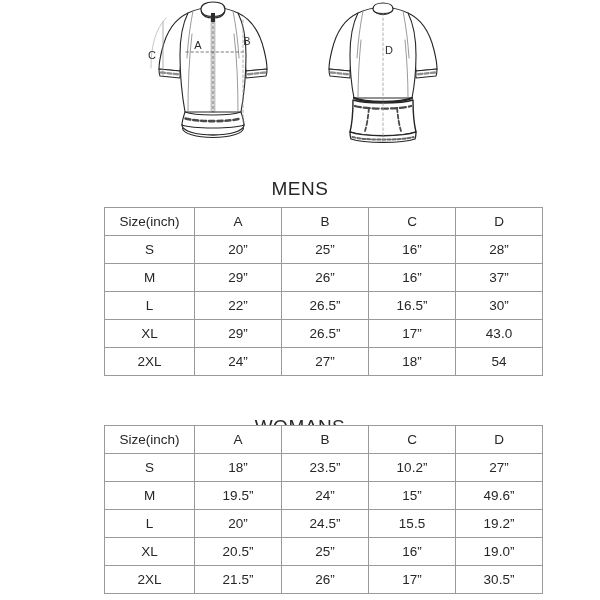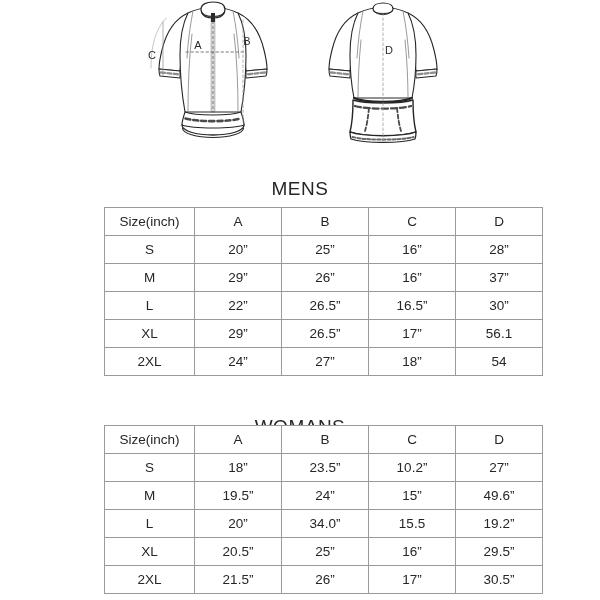--- a/index.html
+++ b/index.html
@@ -227,21 +227,21 @@
       <td>22”</td>
       <td>26.5”</td>
       <td>16.5”</td>
       <td>30”</td>
     </tr>
     <tr>
       <td>XL</td>
       <td>29”</td>
       <td>26.5”</td>
       <td>17”</td>
-      <td>56.1</td>
+      <td>43.0</td>
     </tr>
     <tr>
       <td>2XL</td>
       <td>24”</td>
       <td>27”</td>
       <td>18”</td>
       <td>54</td>
     </tr>
   </tbody>
 </table>
@@ -274,30 +274,30 @@
     <tr>
       <td>M</td>
       <td>19.5”</td>
       <td>24”</td>
       <td>15”</td>
       <td>49.6”</td>
     </tr>
     <tr>
       <td>L</td>
       <td>20”</td>
-      <td>34.0”</td>
+      <td>24.5”</td>
       <td>15.5</td>
       <td>19.2”</td>
     </tr>
     <tr>
       <td>XL</td>
       <td>20.5”</td>
       <td>25”</td>
       <td>16”</td>
-      <td>29.5”</td>
+      <td>19.0”</td>
     </tr>
     <tr>
       <td>2XL</td>
       <td>21.5”</td>
       <td>26”</td>
       <td>17”</td>
       <td>30.5”</td>
     </tr>
   </tbody>
 </table>

